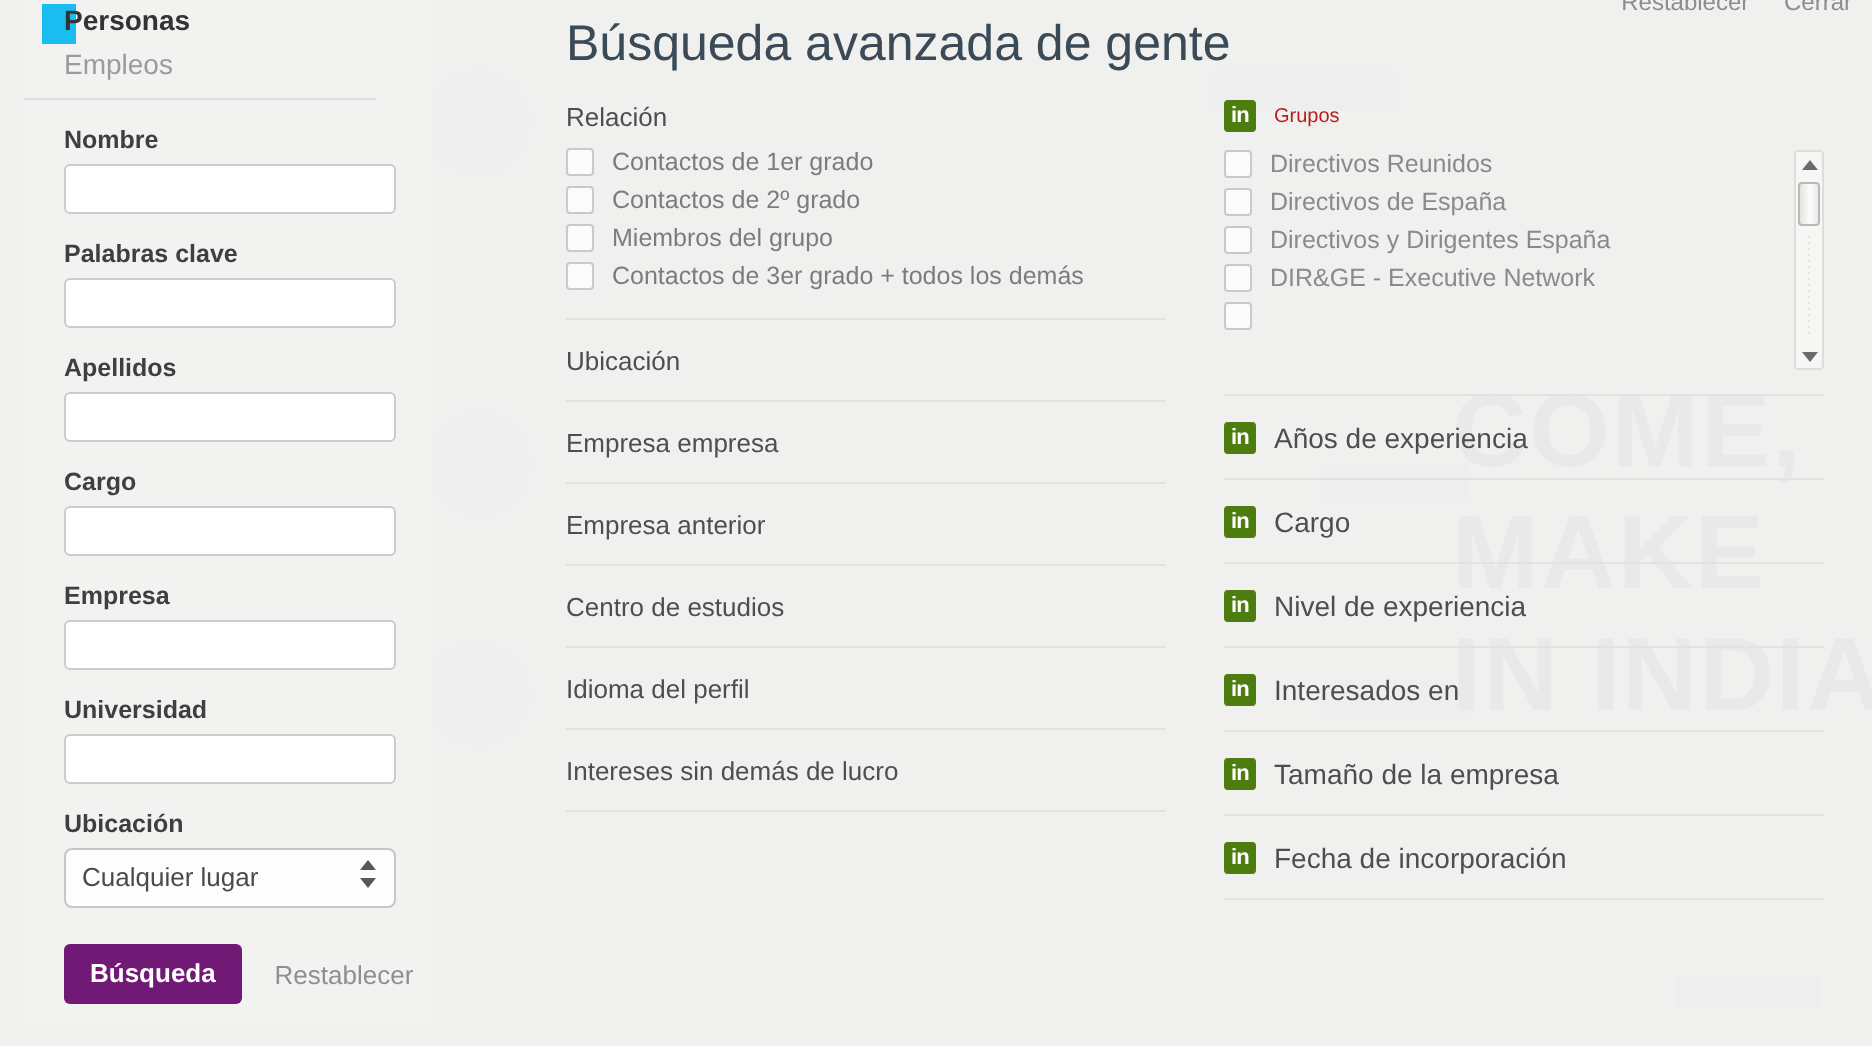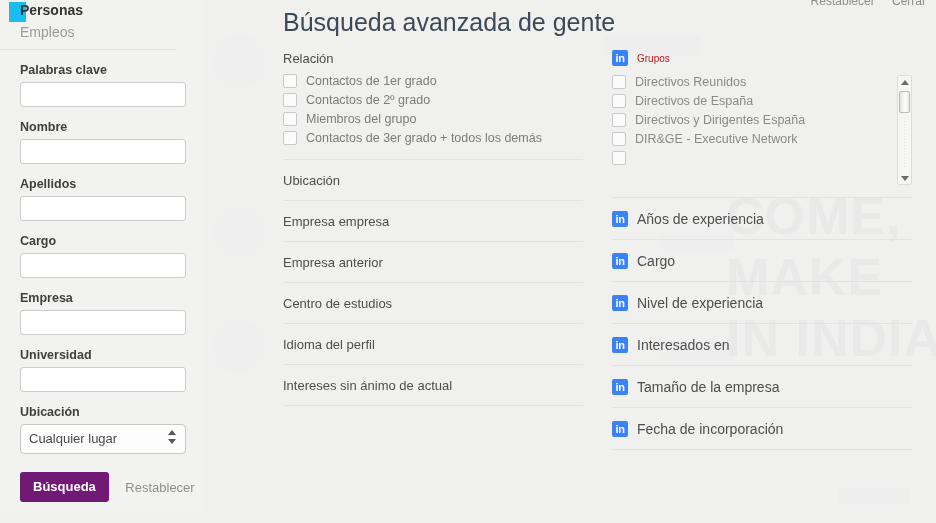--- a/index.html
+++ b/index.html
@@ -68,21 +68,21 @@
   #topbar a {
     color: #8d8d8d;
     text-decoration: none;
     margin-left: 14px;
     cursor: pointer;
   }
 
   
   #sidebar {
     position: absolute;
-    left: 0; top: 0;
+    left: 12px; top: 0;
     width: 204px;
     height: 512px;
     background: #f2f2f1;
     box-sizing: border-box;
     padding: 0 0 0 0;
     z-index: 4;
   }
   #sidebar-tabs {
     position: relative;
     padding: 0 0 0 20px;
@@ -259,21 +259,21 @@
     position: absolute;
     left: 612px;
     top: 0;
     width: 300px;
     z-index: 4;
   }
   .in-badge {
     display: inline-block;
     width: 16px;
     height: 16px;
-    background: #3b82f6;
+    background: #4d7c0f;
     border-radius: 2px;
     color: #ffffff;
     font-size: 11px;
     font-weight: bold;
     line-height: 16px;
     text-align: center;
     letter-spacing: -0.4px;
     margin-right: 9px;
     vertical-align: middle;
     flex: 0 0 auto;
@@ -390,26 +390,26 @@
 
   <div id="sidebar">
 
     <div id="sidebar-tabs">
       <div class="tab-marker"></div>
       <div class="tab active">Personas</div>
       <div class="tab inactive">Empleos</div>
     </div>
 
     <div class="field">
+      <div class="field-label">Nombre</div>
+      <input class="field-input" type="text" value="" style="">
+    </div>
+
+    <div class="field">
       <div class="field-label">Palabras clave</div>
-      <input class="field-input" type="text" value="" style="">
-    </div>
-
-    <div class="field">
-      <div class="field-label">Nombre</div>
       <input class="field-input" type="text" value="" style="">
     </div>
 
     <div class="field">
       <div class="field-label">Apellidos</div>
       <input class="field-input" type="text" value="" style="">
     </div>
 
     <div class="field">
       <div class="field-label">Cargo</div>
@@ -466,21 +466,21 @@
         <span class="cbox"></span>
         <span class="cb-label">Contactos de 3er grado + todos los demás</span>
       </div>
     </div>
 
     <div class="accordion-row">Ubicación</div>
     <div class="accordion-row">Empresa empresa</div>
     <div class="accordion-row">Empresa anterior</div>
     <div class="accordion-row">Centro de estudios</div>
     <div class="accordion-row">Idioma del perfil</div>
-    <div class="accordion-row accordion-last">Intereses sin ánimo de actual</div>
+    <div class="accordion-row accordion-last">Intereses sin demás de lucro</div>
   </div>
 
   <div id="right">
 
     <div id="groups-header">
       <span class="in-badge">in</span>
       <span class="hdr-label">Grupos</span>
     </div>
 
     <div id="groups-listbox">

